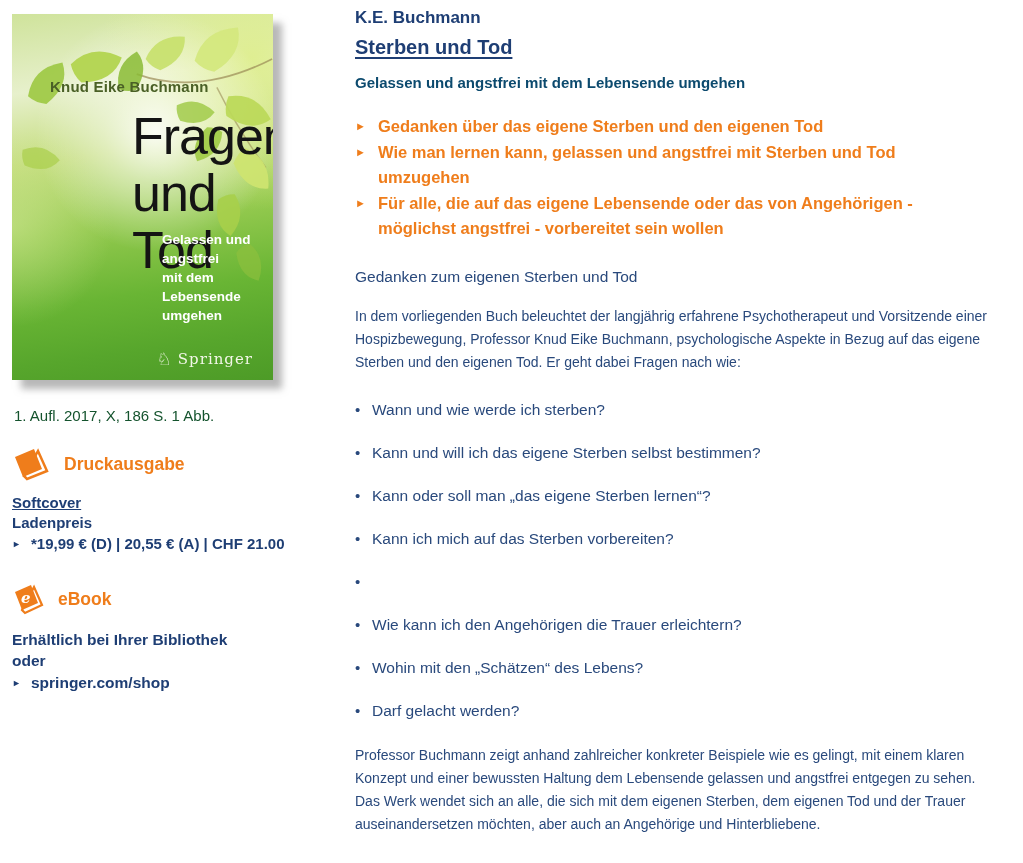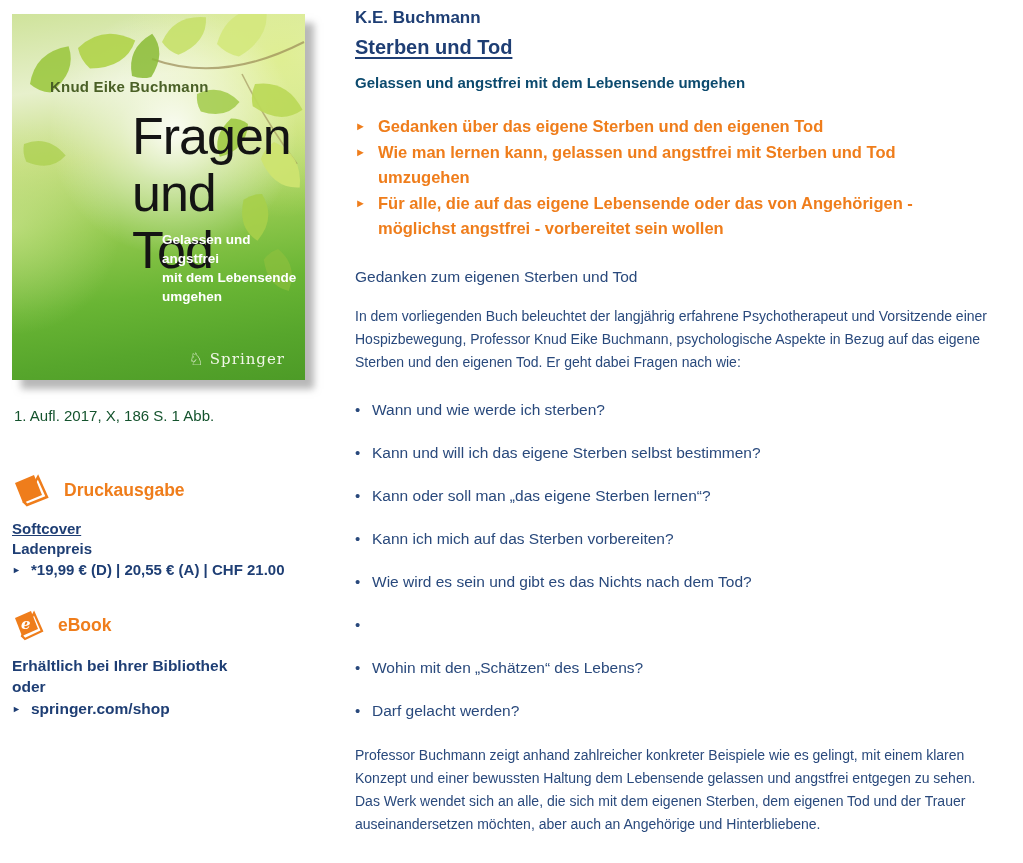--- a/index.html
+++ b/index.html
@@ -10,21 +10,21 @@
     color: #29497c;
     overflow: hidden;
   }
   .page { display: grid; grid-template-columns: 355px 1fr; width: 1023px; height: 863px; }
 
   
   .left { padding: 14px 0 0 12px; }
 
   .cover {
     position: relative;
-    width: 293px; height: 366px;
+    width: 261px; height: 366px;
     background:
       radial-gradient(circle at 55% 32%, rgba(255,255,255,0.9) 0%, rgba(255,255,255,0.45) 18%, rgba(255,255,255,0) 42%),
       radial-gradient(circle at 92% 12%, rgba(222,238,140,0.9) 0%, rgba(222,238,140,0) 38%),
       radial-gradient(circle at 0% 58%, rgba(210,232,150,0.55) 0%, rgba(210,232,150,0) 30%),
       linear-gradient(172deg, #cfe39b 0%, #e7f0cc 20%, #c4dd7d 38%, #93c94e 56%, #69b534 74%, #57a62c 88%, #4d9b27 100%);
     box-shadow: 9px 9px 7px rgba(125,125,125,0.55);
     overflow: hidden;
   }
   .cover-art { position: absolute; inset: 0; width: 100%; height: 100%; }
   .cover-author {
@@ -46,21 +46,21 @@
   }
   .cover-publisher .horse { font-size: 17px; line-height: 1; }
   .cover-publisher .pubname {
     font-family: "DejaVu Serif", serif; font-size: 15px; letter-spacing: 1px;
   }
 
   .edition { margin: 27px 0 0 2px; font-size: 15px; color: #14532d; }
 
   .section-heading { display: flex; align-items: center; gap: 12px; }
   .section-heading .label { color: #ef7d1b; font-size: 17.5px; font-weight: 700; }
-  .print-section { margin-top: 50px; }
+  .print-section { margin-top: 24px; }
   .print-details { margin-top: 12px; font-size: 15px; line-height: 20px; font-weight: 700; color: #1e3e74; }
   .format-link { text-decoration: underline; }
   .bullet-row { display: flex; align-items: baseline; margin-top: 1px; }
   .bullet-row .tri { font-size: 9px; width: 19px; position: relative; top: -2px; color: #1e3e74; }
 
   .ebook-section { margin-top: 28px; }
   .ebook-details { margin-top: 14px; font-size: 15.5px; line-height: 21px; font-weight: 700; color: #1e3e74; }
   .shop-link { cursor: pointer; }
 
   
@@ -209,24 +209,24 @@
       <li>
         <span class="dot">•</span>
         <span>Kann oder soll man „das eigene Sterben lernen“?</span>
       </li>
       <li>
         <span class="dot">•</span>
         <span>Kann ich mich auf das Sterben vorbereiten?</span>
       </li>
       <li>
         <span class="dot">•</span>
-        <span>Wie wird es sein und gibt es das Nichts nach dem Tod?</span>
-      </li>
-      <li>
-        <span class="dot">•</span>
+      </li>
+      <li>
+        <span class="dot">•</span>
+        <span>Wie kann ich den Angehörigen die Trauer erleichtern?</span>
       </li>
       <li>
         <span class="dot">•</span>
         <span>Wohin mit den „Schätzen“ des Lebens?</span>
       </li>
       <li>
         <span class="dot">•</span>
         <span>Darf gelacht werden?</span>
       </li>
     </ul>

